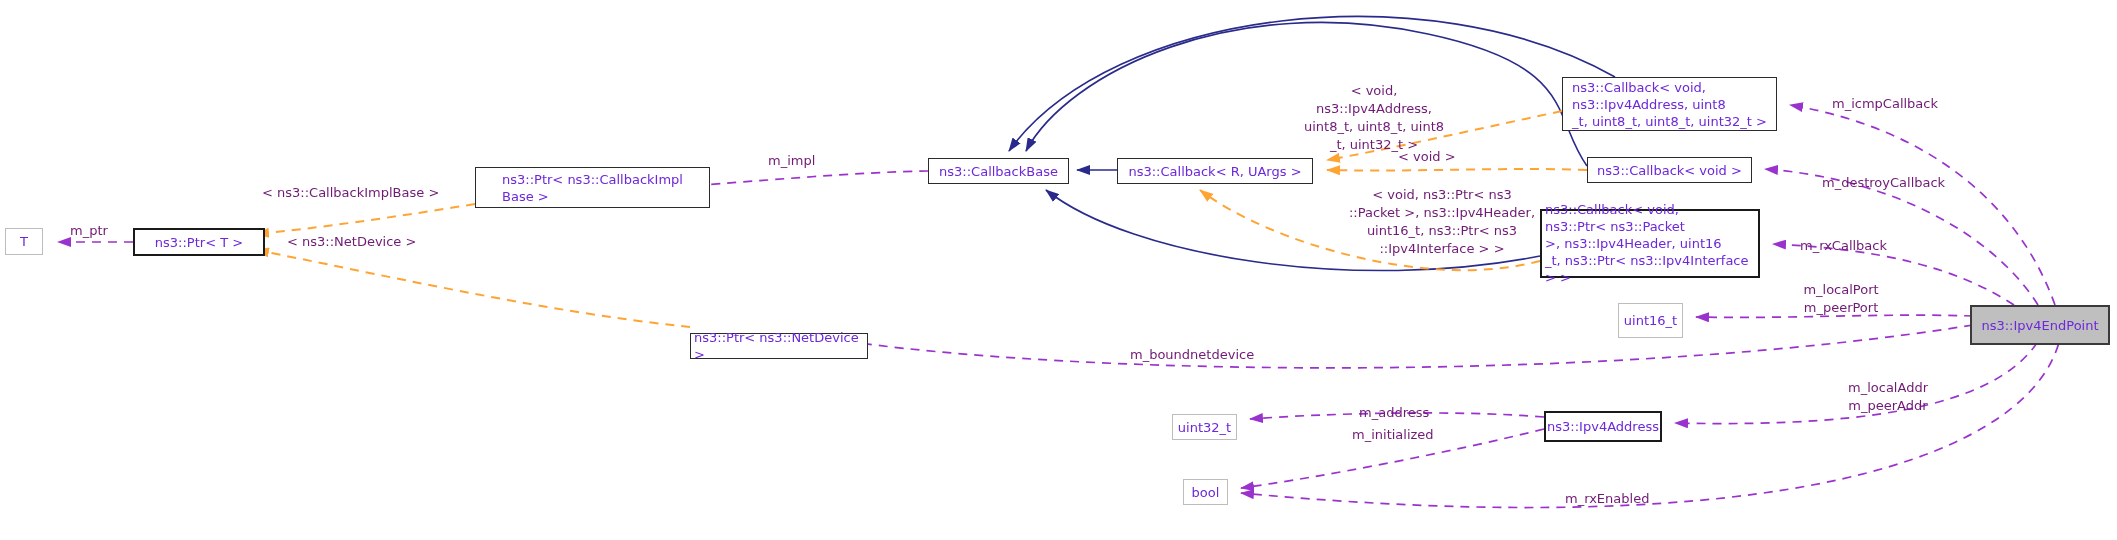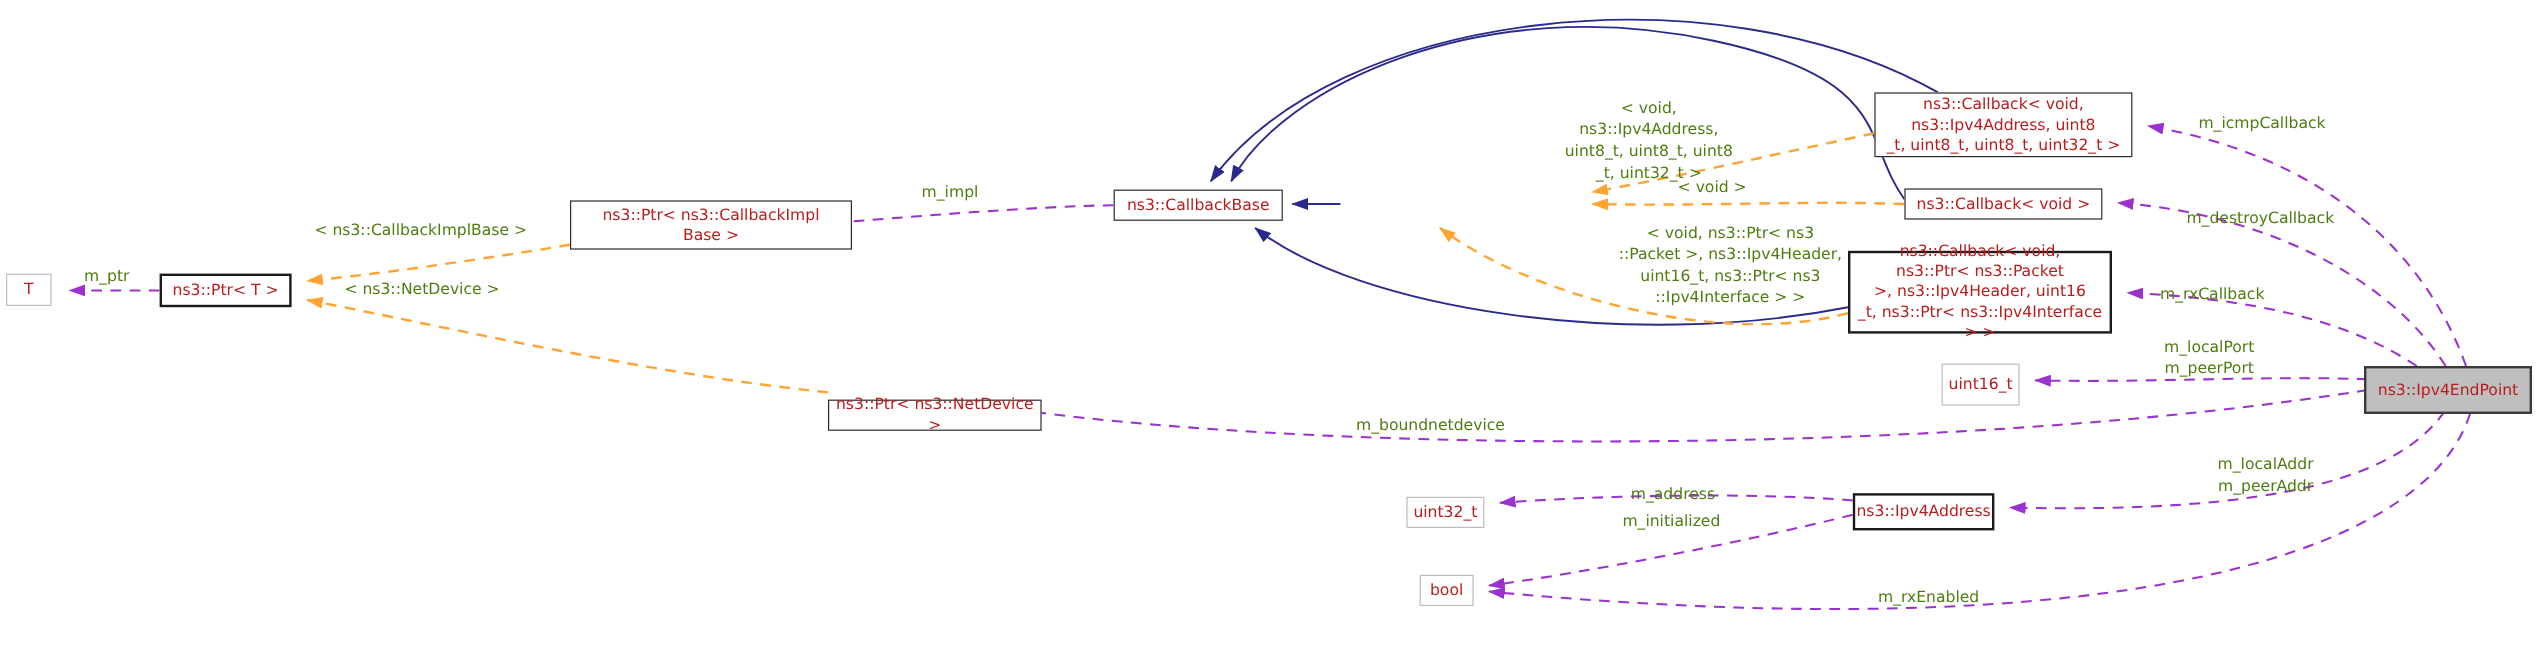--- a/index.html
+++ b/index.html
@@ -11,30 +11,30 @@
     overflow:hidden;
   }
   #edges{position:absolute;left:0;top:0;z-index:1;}
   .edge-usage{fill:none;stroke:#9a32cd;stroke-width:1.7;stroke-dasharray:9 7;}
   .edge-template{fill:none;stroke:#ffa432;stroke-width:2;stroke-dasharray:9 7;}
   .edge-inherit{fill:none;stroke:#2a2a8c;stroke-width:1.6;}
   .node{
     position:absolute;z-index:2;
     display:flex;align-items:center;justify-content:center;
     background:#ffffff;border:1px solid #2b2b2b;
-    font-size:13px;line-height:17px;color:#b91c1c;
-    text-align:center;white-space:pre-line;
+    font-size:13px;line-height:17px;color:#6d28d9;
+    text-align:left;white-space:pre-line;
     box-sizing:border-box;padding:12px 3px;
   }
   .node.plain{border:1px solid #bdbdbd;}
   .node.bold{border:2px solid #1a1a1a;}
   .node.main{background:#bfbfbf;border:2px solid #3a3a3a;}
   .edge-label{
     position:absolute;z-index:3;
-    font-size:13px;line-height:18px;color:#4d7c0f;
+    font-size:13px;line-height:18px;color:#701a75;
     white-space:pre-line;
   }
   .edge-label.center{text-align:center;}
 </style>
 </head>
 <body>
 
 <div id="canvas">
 
   <svg id="edges" width="2117" height="540" viewBox="0 0 2117 540">
@@ -68,24 +68,25 @@
     <path class="edge-usage" d="M2014,305 C1956,267 1880,249 1773,244" marker-end="url(#arr-usage)"></path>
     <path class="edge-usage" d="M1973,316 C1885,313 1790,319 1696,317" marker-end="url(#arr-usage)"></path>
     <path class="edge-usage" d="M1973,325 C1630,380 1115,378 852,342" marker-end="url(#arr-usage)"></path>
     <path class="edge-usage" d="M1544,417 C1458,410 1330,413 1250,419" marker-end="url(#arr-usage)"></path>
     <path class="edge-usage" d="M1544,429 C1452,452 1322,477 1241,488" marker-end="url(#arr-usage)"></path>
     <path class="edge-usage" d="M2045,329 C2012,400 1892,428 1675,423" marker-end="url(#arr-usage)"></path>
     <path class="edge-usage" d="M2062,329 C2042,462 1765,542 1241,493" marker-end="url(#arr-usage)"></path>
   </svg>
 
   <div class="node plain" style="left:5px;top:228px;width:38px;height:27px">T</div>
-  <div class="node bold" style="left:133px;top:228px;width:110px;height:27px">ns3::Ptr&lt; T &gt;</div>
+  <div class="node bold" style="left:133px;top:228px;width:132px;height:27px">ns3::Ptr&lt; T &gt;</div>
   <div class="node" style="left:475px;top:167px;width:235px;height:41px">ns3::Ptr&lt; ns3::CallbackImpl
 Base &gt;</div>
   <div class="node" style="left:928px;top:158px;width:141px;height:24px">ns3::CallbackBase</div>
+  <div class="node" style="left:1117px;top:158px;width:196px;height:24px">ns3::Callback&lt; R, UArgs &gt;</div>
   <div class="node" style="left:1562px;top:77px;width:215px;height:54px">ns3::Callback&lt; void,
 ns3::Ipv4Address, uint8
 _t, uint8_t, uint8_t, uint32_t &gt;</div>
   <div class="node" style="left:1587px;top:157px;width:165px;height:24px">ns3::Callback&lt; void &gt;</div>
   <div class="node bold" style="left:1540px;top:209px;width:220px;height:69px">ns3::Callback&lt; void,
 ns3::Ptr&lt; ns3::Packet
 &gt;, ns3::Ipv4Header, uint16
 _t, ns3::Ptr&lt; ns3::Ipv4Interface &gt; &gt;</div>
   <div class="node plain" style="left:1618px;top:303px;width:65px;height:35px">uint16_t</div>
   <div class="node" style="left:690px;top:333px;width:178px;height:26px">ns3::Ptr&lt; ns3::NetDevice &gt;</div>

